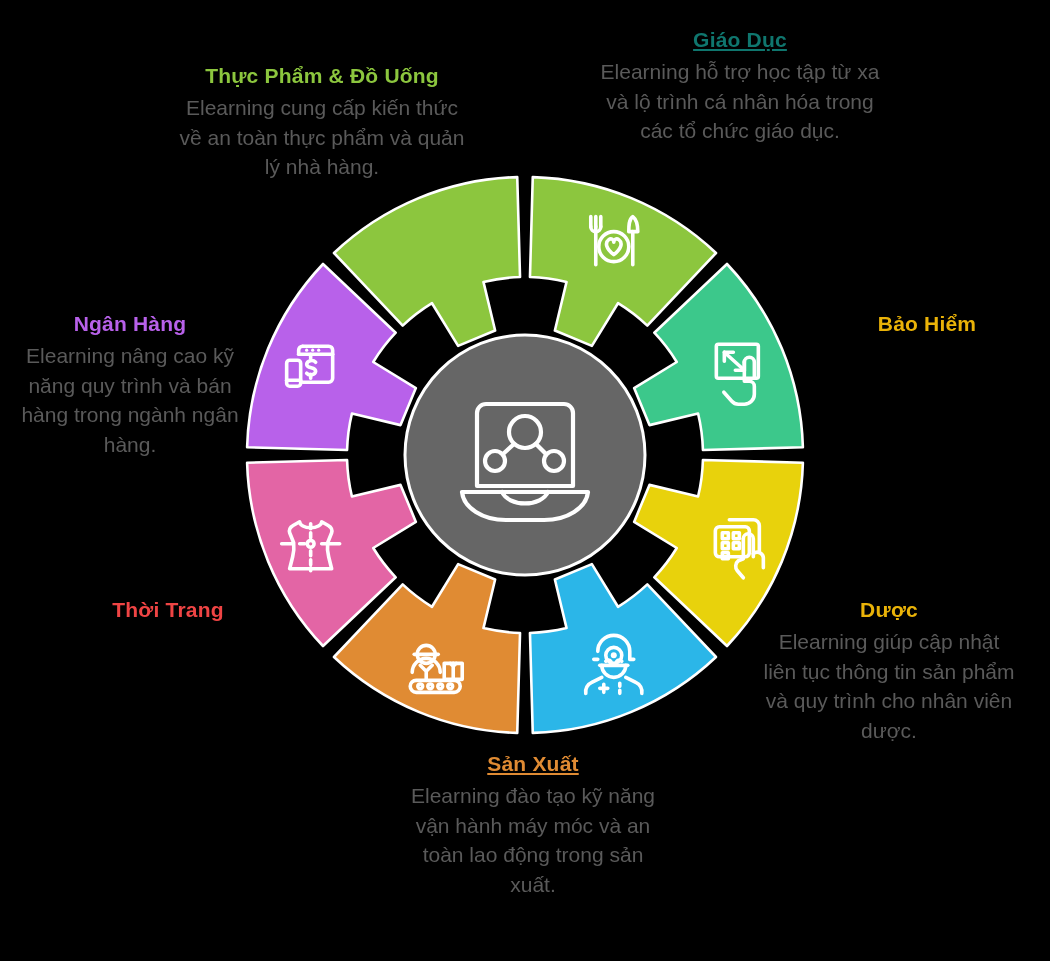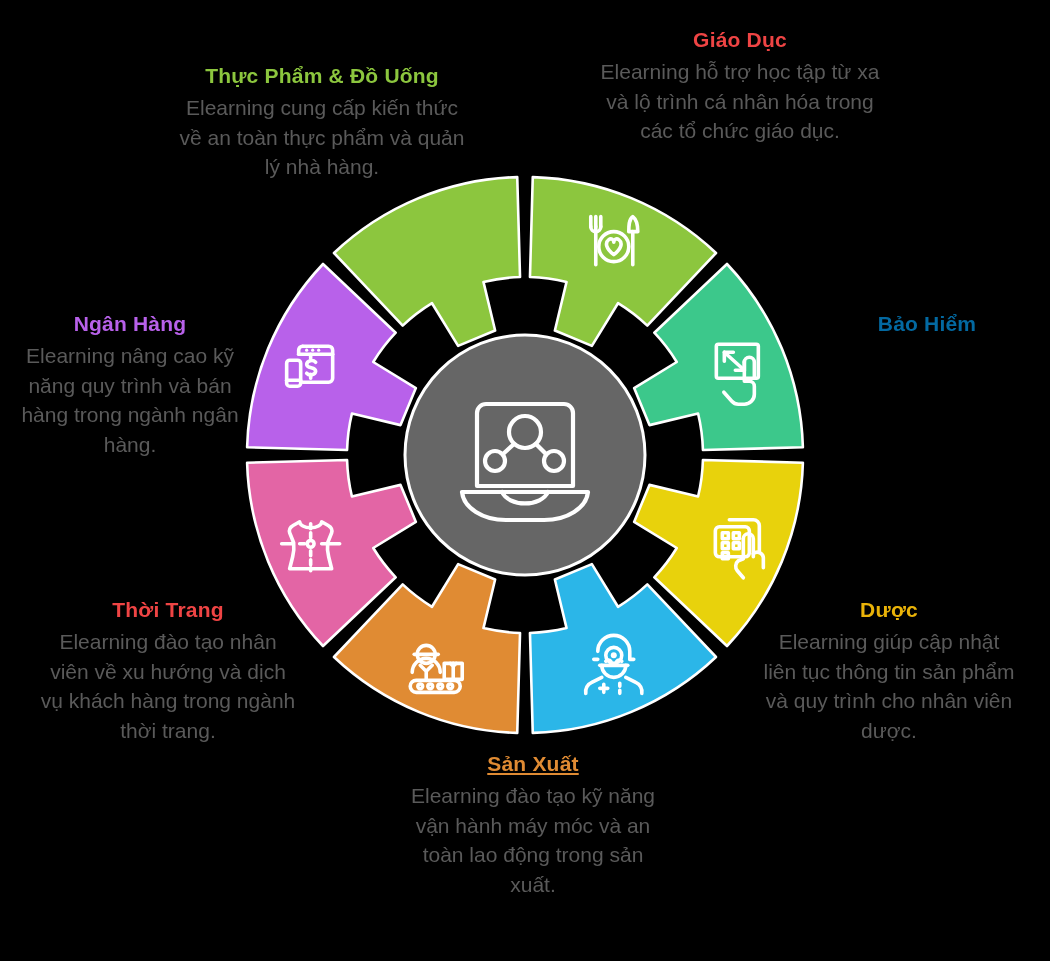--- a/index.html
+++ b/index.html
@@ -148,41 +148,40 @@
       </g>
     </svg>
   </div>
 
   <div class="callout co-food">
     <div class="c-title" style="color: rgb(140, 198, 62);">Thực Phẩm &amp; Đồ Uống</div>
     <div class="c-desc">Elearning cung cấp kiến thức về an toàn thực phẩm và quản lý nhà hàng.</div>
   </div>
 
   <div class="callout co-education">
-    <div class="c-title" style="color: #ef4444;">Giáo Dục</div>
+    <div class="c-title" style="color: #0f766e; text-decoration: underline;">Giáo Dục</div>
     <div class="c-desc">Elearning hỗ trợ học tập từ xa và lộ trình cá nhân hóa trong các tổ chức giáo dục.</div>
   </div>
 
   <div class="callout co-insurance">
-    <div class="c-title" style="color: #0369a1;">Bảo Hiểm</div>
+    <div class="c-title" style="color: #eab308;">Bảo Hiểm</div>
   </div>
 
   <div class="callout co-pharmacy">
     <div class="c-title" style="color: #eab308;">Dược</div>
     <div class="c-desc">Elearning giúp cập nhật liên tục thông tin sản phẩm và quy trình cho nhân viên dược.</div>
   </div>
 
   <div class="callout co-manufact">
     <div class="c-title" style="color: rgb(224, 139, 51); text-decoration: underline;">Sản Xuất</div>
     <div class="c-desc">Elearning đào tạo kỹ năng vận hành máy móc và an toàn lao động trong sản xuất.</div>
   </div>
 
   <div class="callout co-fashion">
     <div class="c-title" style="color: #ef4444;">Thời Trang</div>
-    <div class="c-desc">Elearning đào tạo nhân viên về xu hướng và dịch vụ khách hàng trong ngành thời trang.</div>
   </div>
 
   <div class="callout co-banking">
     <div class="c-title" style="color: rgb(184, 97, 234);">Ngân Hàng</div>
     <div class="c-desc">Elearning nâng cao kỹ năng quy trình và bán hàng trong ngành ngân hàng.</div>
   </div>
 
 </div>
 
 </body></html>

